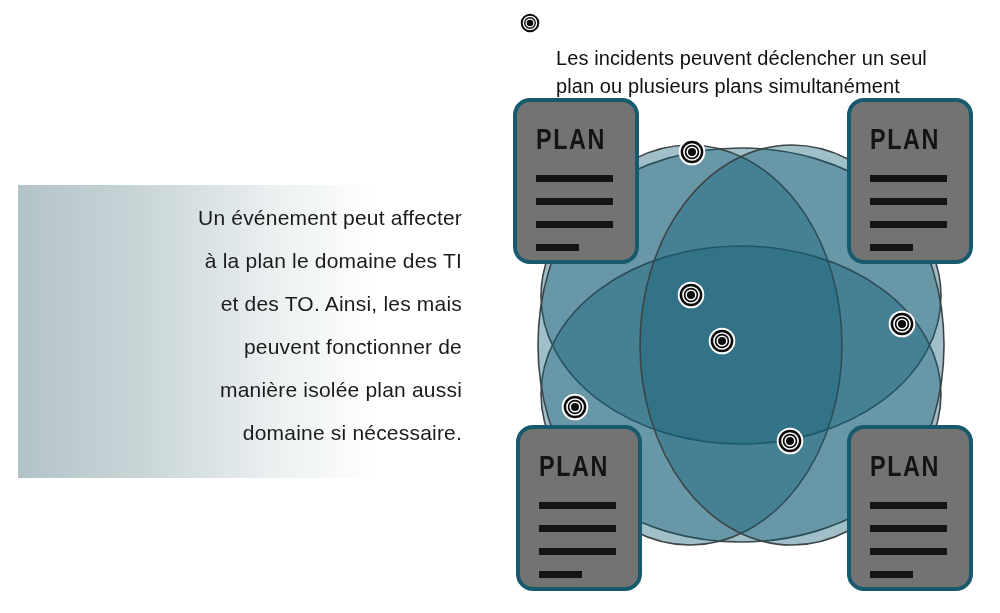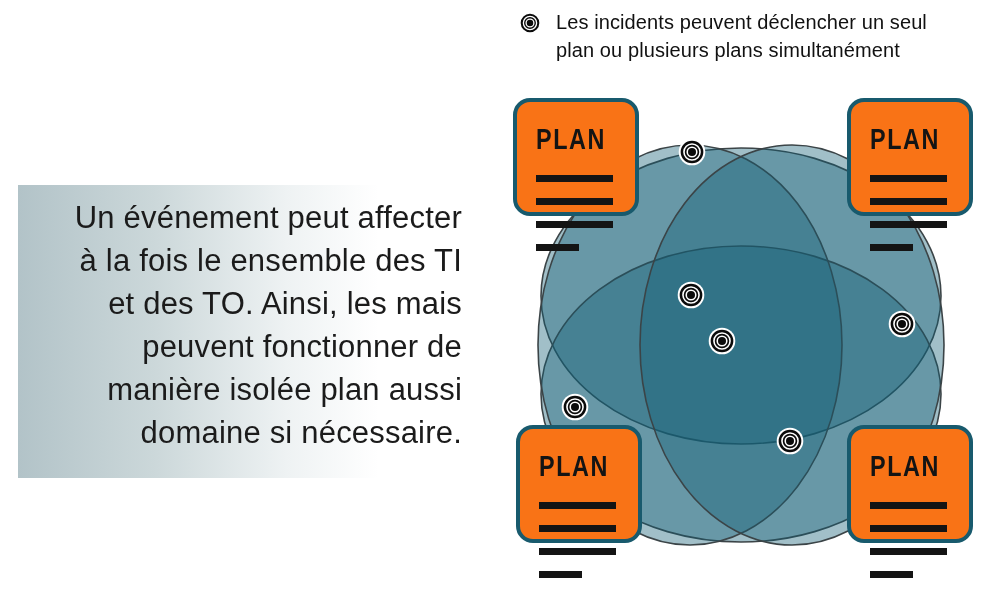--- a/index.html
+++ b/index.html
@@ -27,50 +27,50 @@
     position: absolute;
     left: 18px; top: 185px;
     width: 462px; height: 293px;
     background: linear-gradient(90deg, #b2c3c8 0%, #ccd8da 30%, #eef2f3 58%, #ffffff 78%);
     z-index: 2;
     padding-top: 11px;
     padding-right: 18px;
   }
   .note-line {
     text-align: right;
-    font-size: 31px;
+    font-size: 21px;
     line-height: 43px;
     color: #1b1b1b;
     letter-spacing: 0.2px;
     white-space: nowrap;
   }
 
   
   .legend {
     position: absolute;
     left: 517px; top: 8px;
     z-index: 2;
     display: flex;
     align-items: flex-start;
   }
   .legend-icon-box { width: 26px; height: 26px; margin-top: 2px; }
-  .legend-text { margin-left: 13px; }
+  .legend-text { margin-left: 13px; margin-top: 36px; }
   .legend-line {
     font-size: 20px;
     line-height: 28px;
     color: #111111;
     letter-spacing: 0.1px;
     white-space: nowrap;
   }
 
   
   .plan-card {
     position: absolute;
-    width: 126px; height: 118px;
-    background: #f97316;
+    width: 126px; height: 166px;
+    background: #737373;
     border: 4px solid #185a6d;
     border-radius: 17px;
     z-index: 3;
   }
   .plan-card.tl { left: 513px; top: 98px; }
   .plan-card.tr { left: 847px; top: 98px; }
   .plan-card.bl { left: 516px; top: 425px; }
   .plan-card.br { left: 847px; top: 425px; }
 
   .plan-title {
@@ -136,21 +136,21 @@
       <g>
         <circle cx="790" cy="441" r="13.3" fill="#ffffff"></circle>
         <circle cx="790" cy="441" r="10.1" fill="none" stroke="#0b0b0b" stroke-width="2.5"></circle>
         <circle cx="790" cy="441" r="6.4" fill="none" stroke="#0b0b0b" stroke-width="1.7"></circle>
         <circle cx="790" cy="441" r="4" fill="#0b0b0b"></circle>
       </g>
     </svg>
 
   <div class="note-panel">
     <div class="note-line">Un événement peut affecter</div>
-    <div class="note-line">à la fois le ensemble des TI</div>
+    <div class="note-line">à la plan le domaine des TI</div>
     <div class="note-line">et des TO. Ainsi, les mais</div>
     <div class="note-line">peuvent fonctionner de</div>
     <div class="note-line">manière isolée plan aussi</div>
     <div class="note-line">domaine si nécessaire.</div>
   </div>
 
   <div class="legend">
     <svg class="legend-icon-box" viewBox="0 0 26 26">
         <g>
           <circle cx="13" cy="13" r="10.906" fill="#ffffff"></circle>

